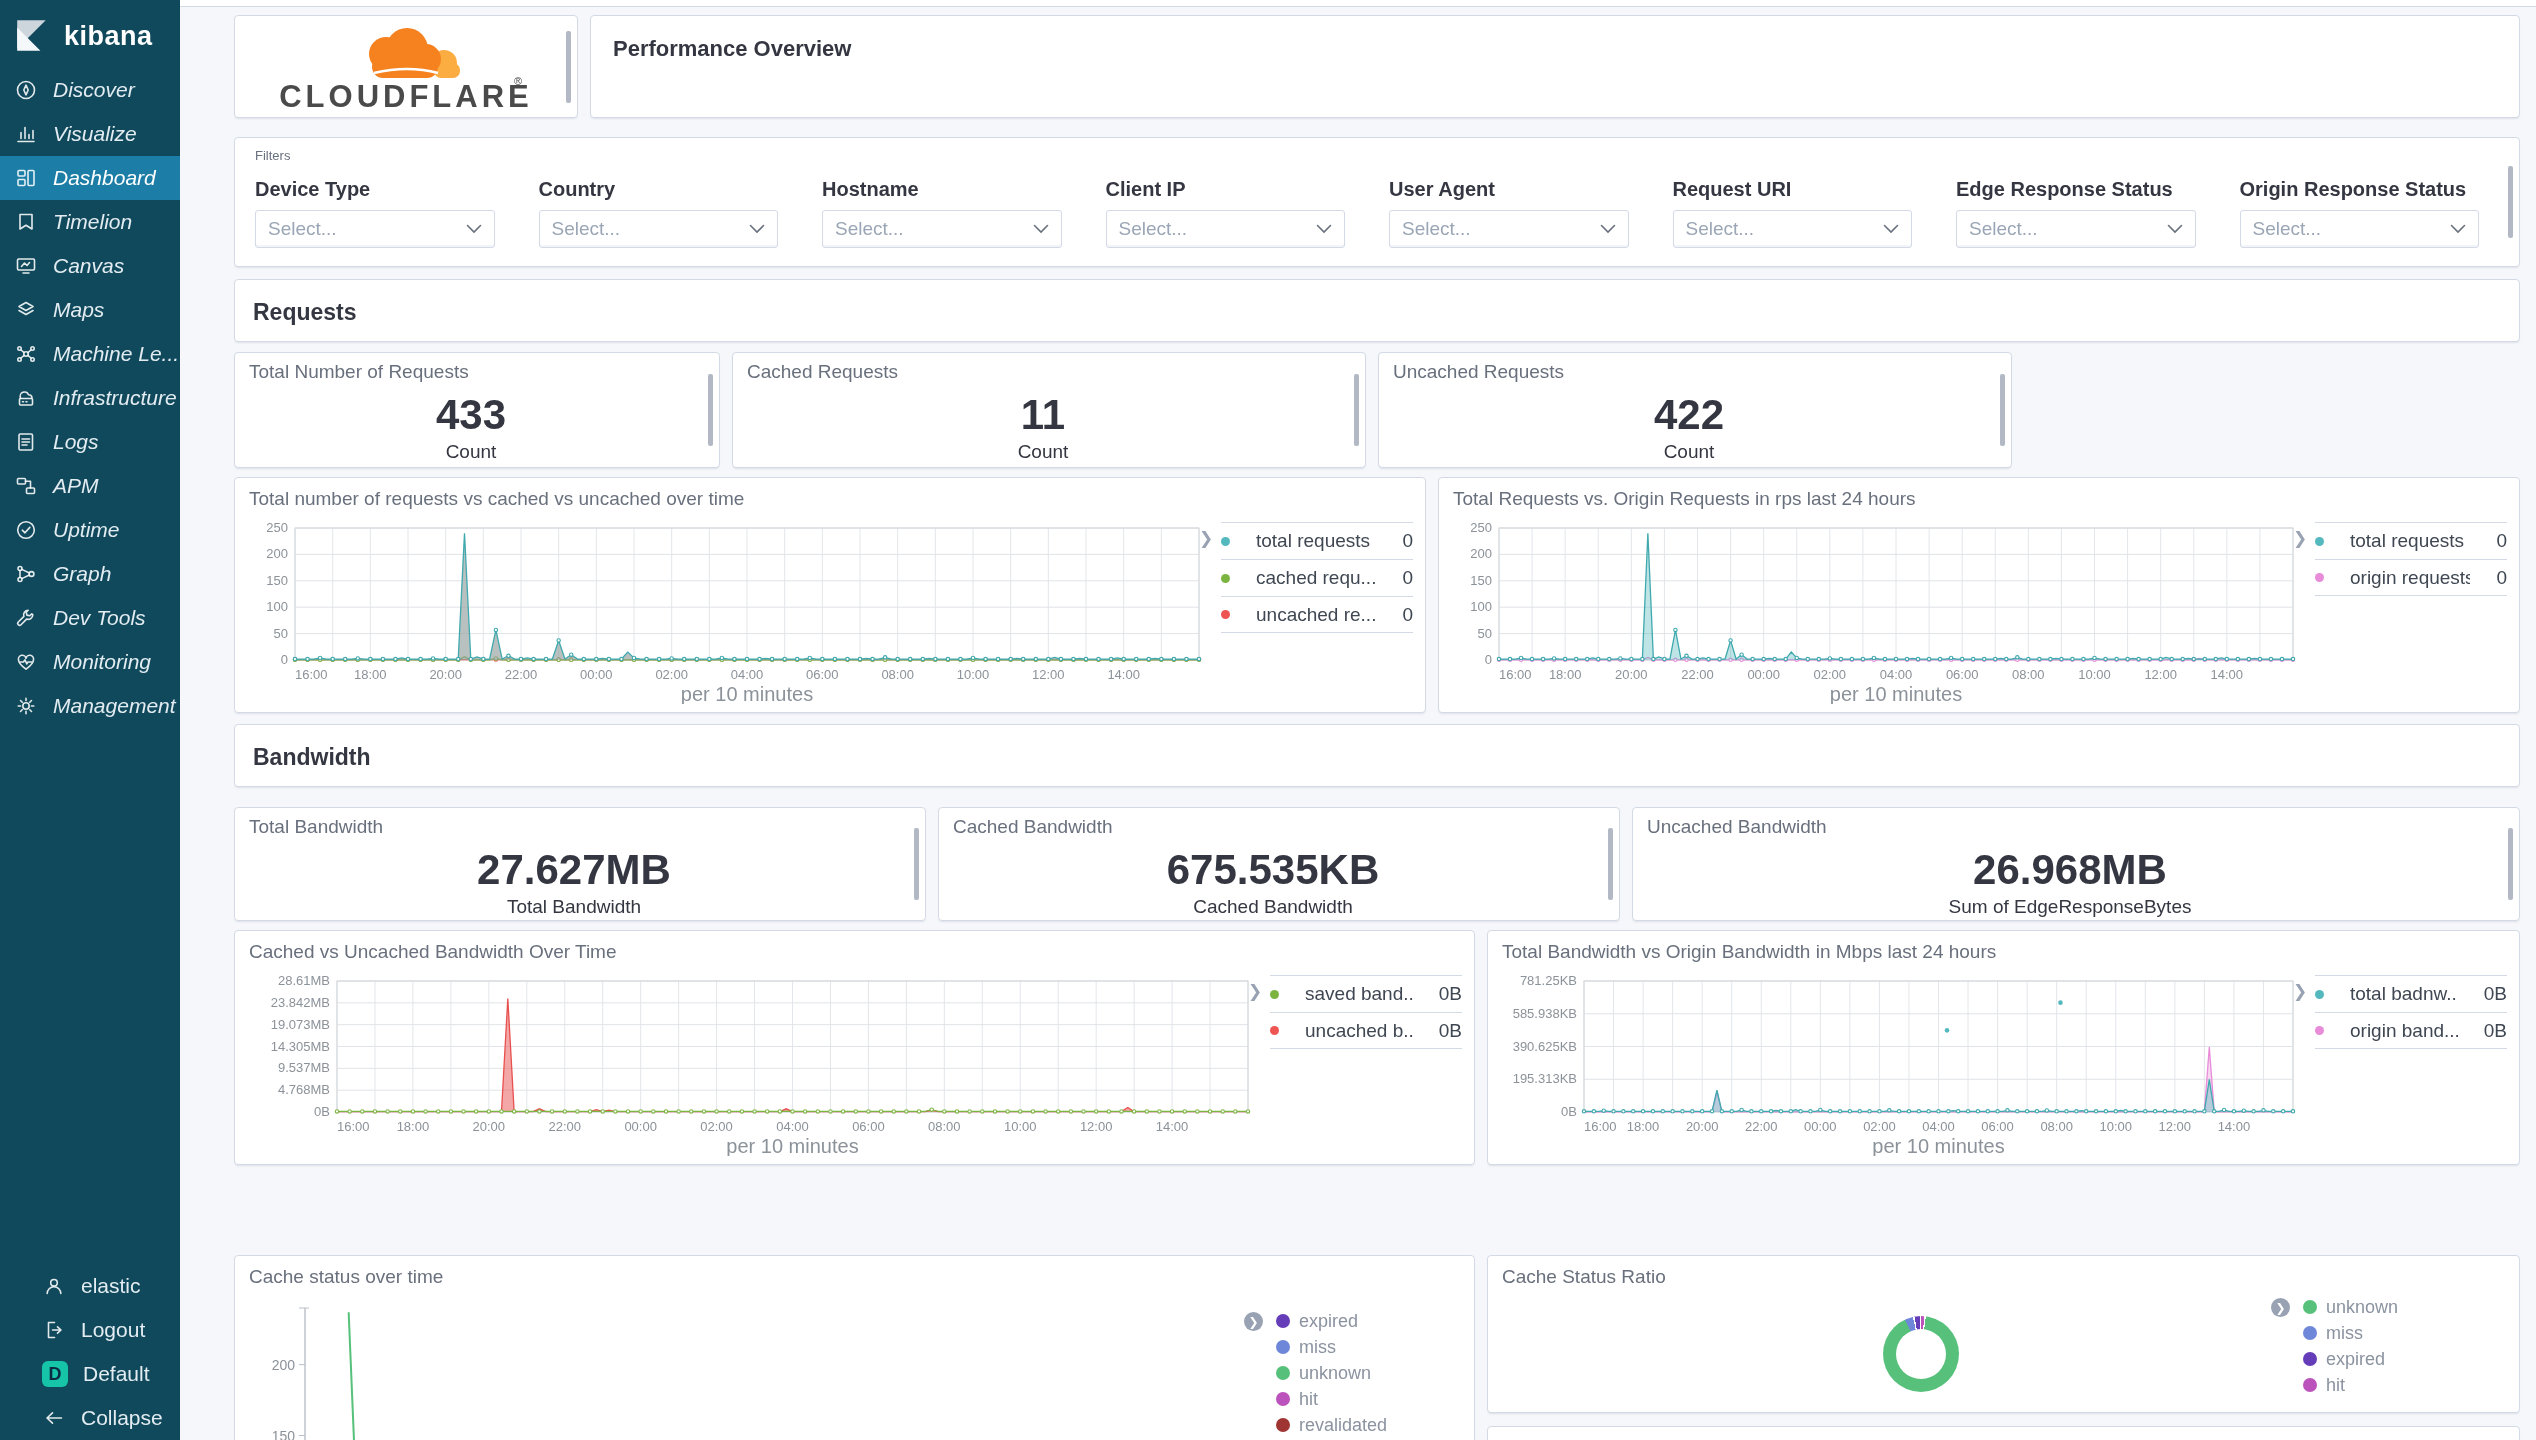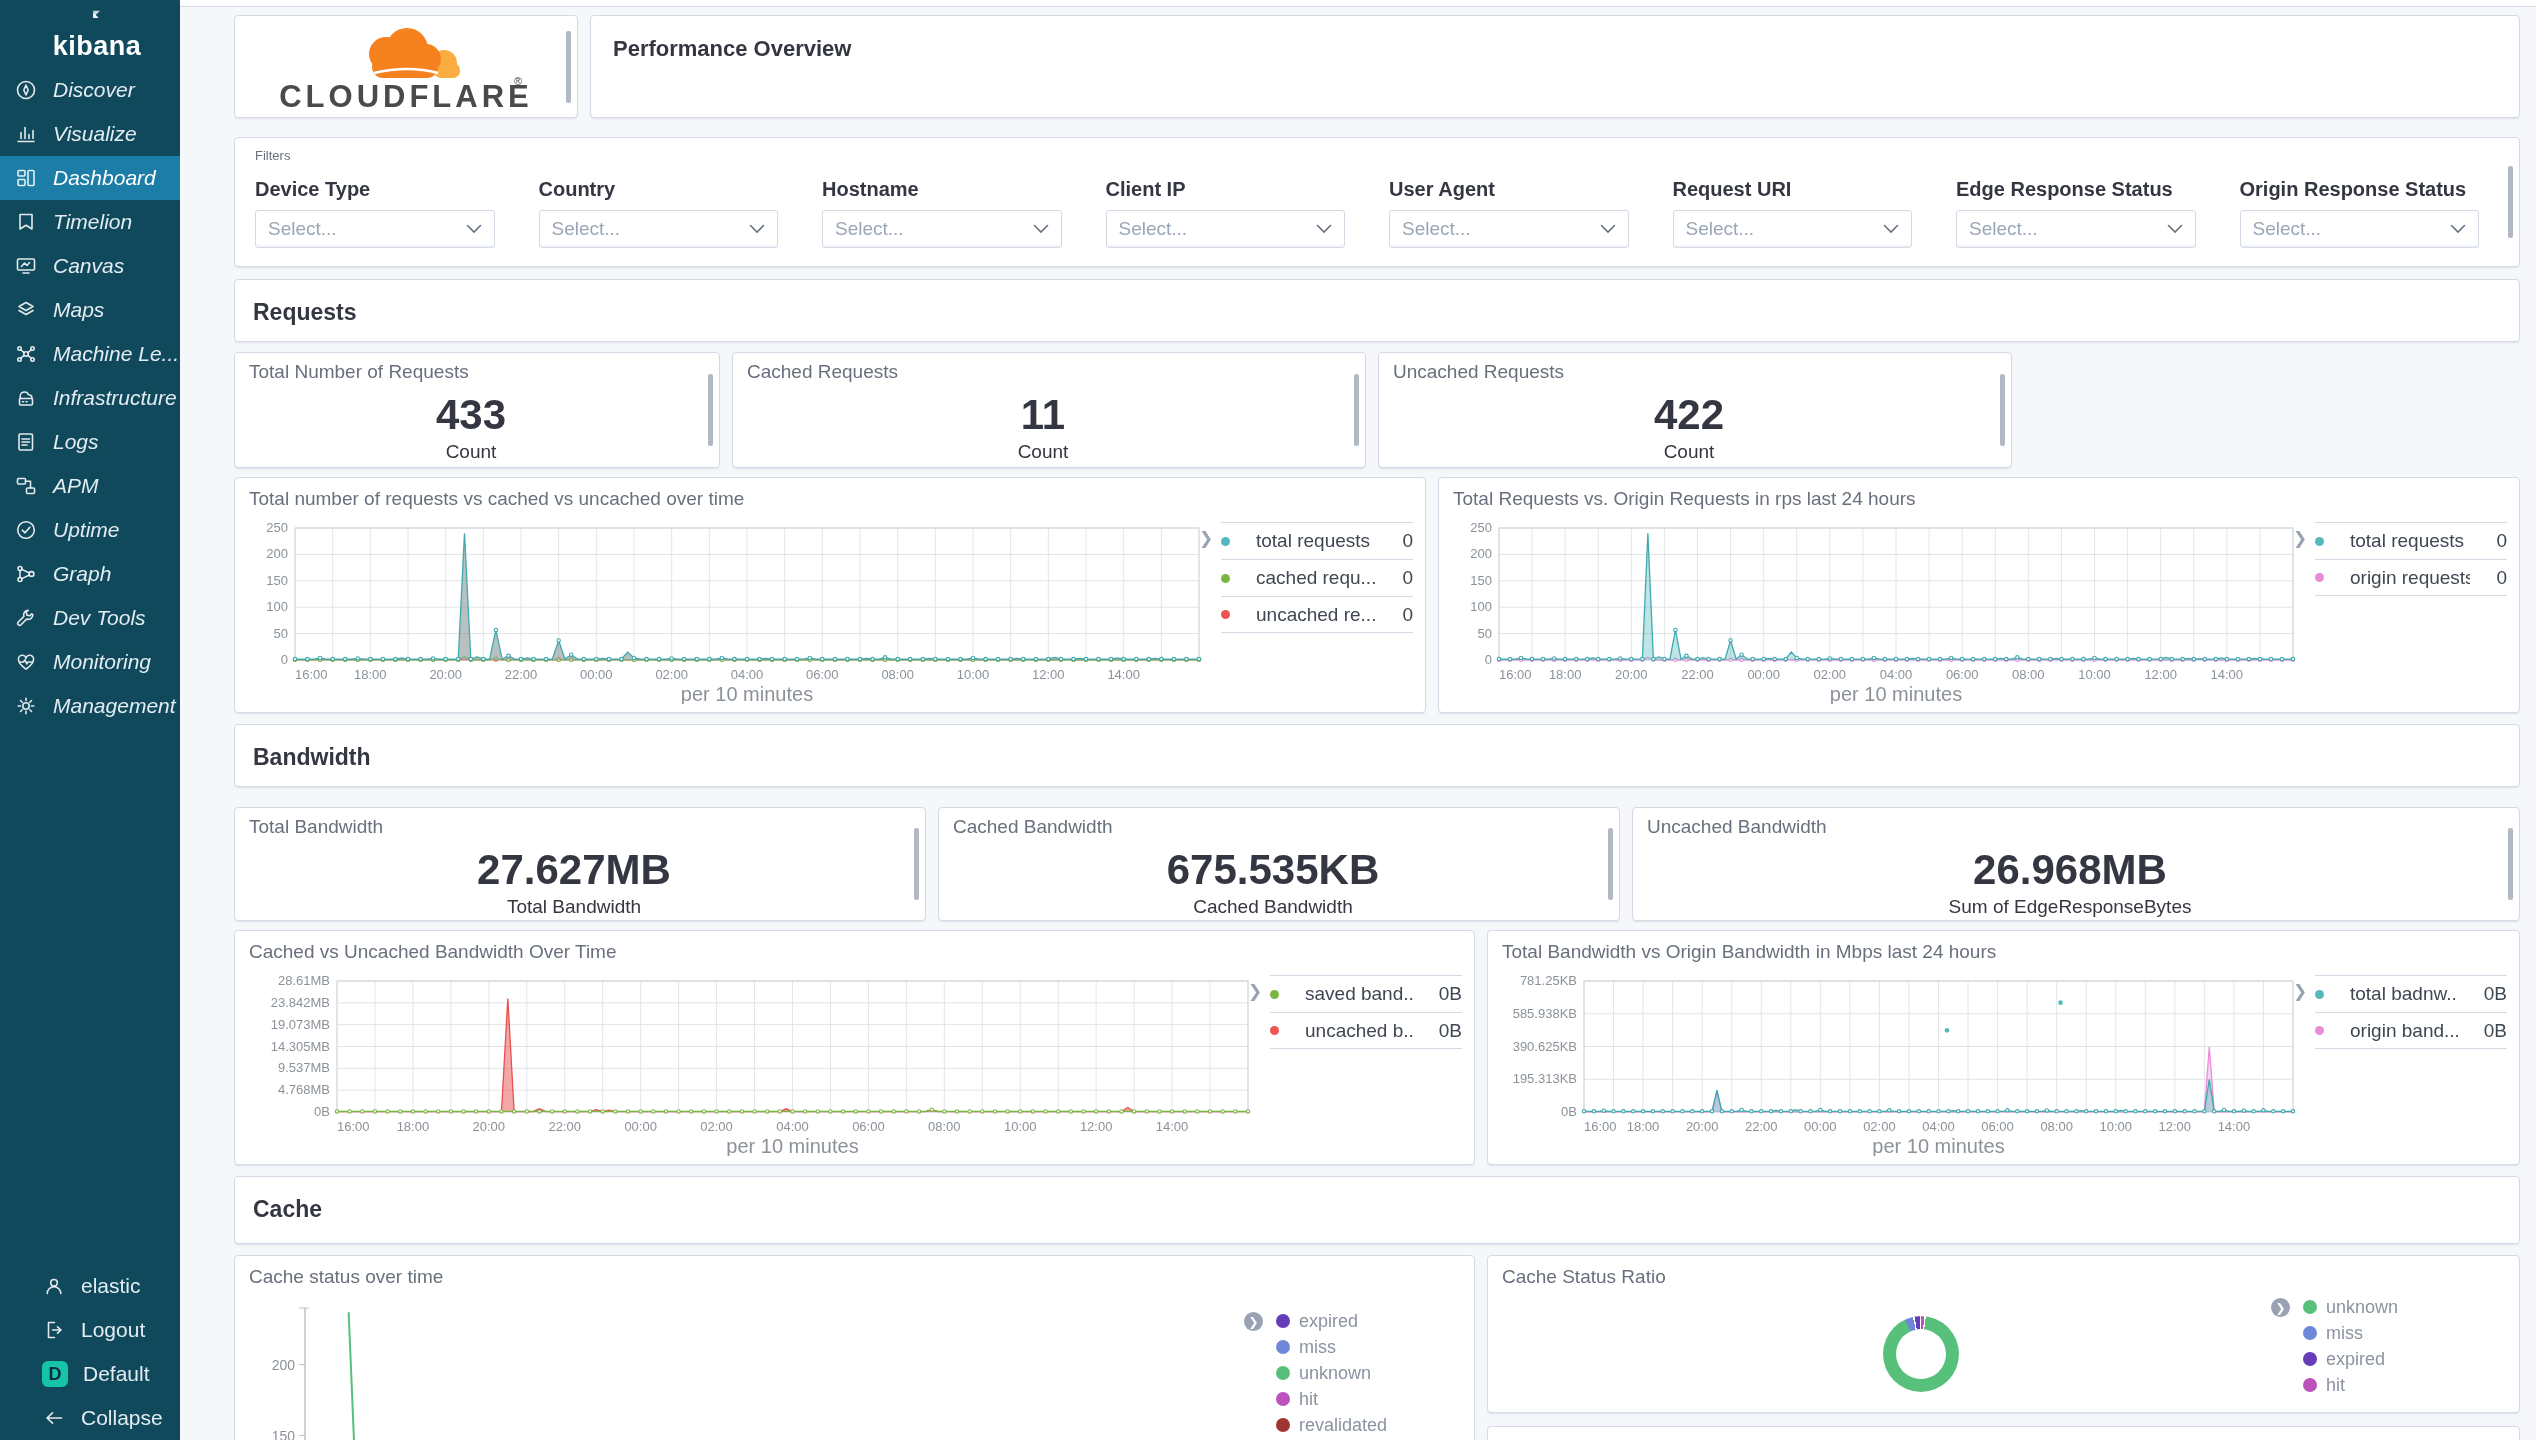--- a/index.html
+++ b/index.html
@@ -5,21 +5,21 @@
   :root{
     --page-bg:#F5F7FA; --panel-border:#D3DAE6; --sidebar-bg:#11495C; --sidebar-active:#1C7DA6;
     --title-gray:#69707D; --text-dark:#343741; --tick-gray:#8b9299;
   }
   *{margin:0;padding:0;box-sizing:border-box;}
   html,body{width:2536px;height:1440px;overflow:hidden;}
   body{font-family:"Liberation Sans",sans-serif;background:var(--page-bg);position:relative;}
 
   
   #sidebar{position:absolute;left:0;top:0;width:180px;height:1440px;background:var(--sidebar-bg);z-index:5;}
-  .brand{position:absolute;left:0;top:10px;width:180px;height:52px;display:flex;align-items:center;padding-left:14px;gap:12px;flex-direction:column;}
+  .brand{position:absolute;left:0;top:10px;width:180px;height:52px;display:flex;align-items:center;padding-left:14px;gap:12px;}
   .brand-word{color:#fff;font-size:27px;font-weight:700;letter-spacing:.5px;}
   .nav{position:absolute;left:0;width:180px;}
   #nav-main{top:68px;font-style:italic;}
   #nav-footer{top:1264px;margin-left:28px;}
   .nav-item{height:44px;display:flex;align-items:center;padding-left:14px;gap:15px;color:#e2ecf1;font-size:21px;cursor:pointer;white-space:nowrap;}
   .nav-item.active{background:var(--sidebar-active);color:#fff;}
   .nav-item svg{flex:0 0 24px;}
   .space-badge{width:26px;height:26px;border-radius:6px;background:#16C5A8;color:#0b2a43;font-weight:700;font-size:18px;display:flex;align-items:center;justify-content:center;flex:0 0 26px;}
 
   
@@ -1186,23 +1186,20 @@
           <span class="lvalue">0B</span>
         </div>
         <div class="lrow">
           <span class="dot" style="background:#e88bd8"></span>
           <span class="llabel">origin band...</span>
           <span class="lvalue">0B</span>
         </div>
       </div>
   </section>
 
-  <section class="panel sec-header" id="sec-cache">
-    <h2>Cache</h2>
-  </section>
 
   <section class="panel" id="chartE">
     <div class="panel-title">Cache status over time</div>
     <div class="chart-body"><svg width="995" height="360">
           <line x1="56" y1="10" x2="56" y2="360" stroke="#b9bfc6" stroke-width="1.4"></line>
           <line x1="50" y1="10" x2="60" y2="10" stroke="#b9bfc6"></line>
           <line x1="50" y1="137.5" x2="56" y2="137.5" stroke="#b9bfc6"></line>
           <text x="46" y="142.5" text-anchor="end" font-size="14" fill="#8b9299">150</text>
           <line x1="50" y1="66.66666666666666" x2="56" y2="66.66666666666666" stroke="#b9bfc6"></line>
           <text x="46" y="71.66666666666666" text-anchor="end" font-size="14" fill="#8b9299">200</text>

